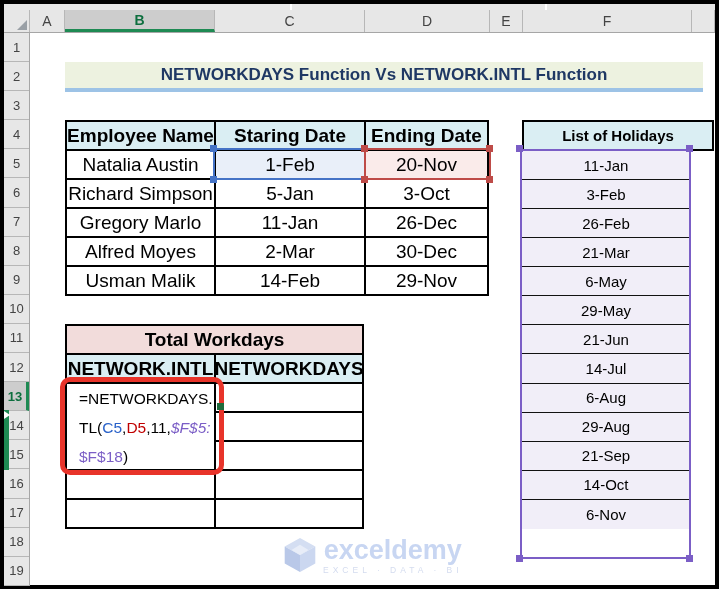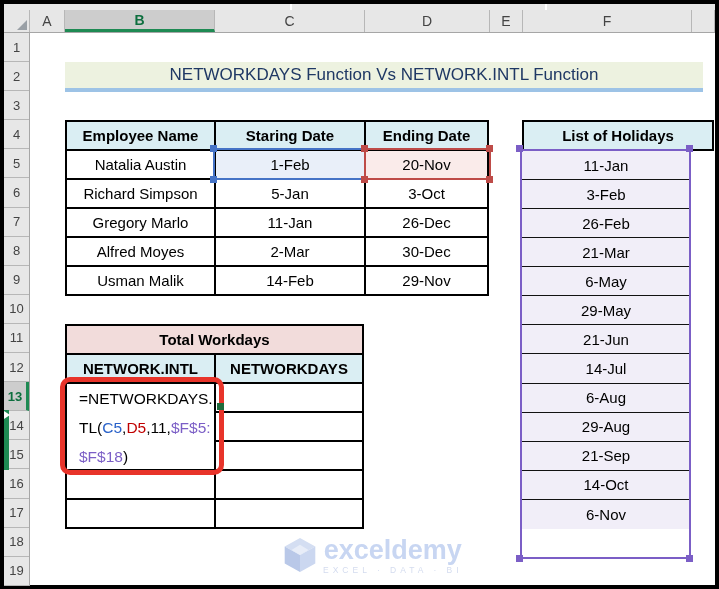--- a/index.html
+++ b/index.html
@@ -23,26 +23,26 @@
   .rowcell { width:100%; height:29.1px; flex:0 0 29.1px; border-bottom:1px solid #B7B7B7; display:flex;
              align-items:center; justify-content:center; font-size:13px; color:#444; }
   .rowcell.selected { background:#CDCDCD; color:#0E6F3F; border-right:3px solid var(--excel-green); font-weight:bold; }
   #active-row-accent { position:absolute; left:4px; top:410px; width:5px; height:60px; background:var(--excel-green); z-index:6; }
   #row-pointer { position:absolute; left:4px; top:411px; width:0; height:0; z-index:7;
                  border-top:4px solid transparent; border-bottom:4px solid transparent; border-left:6px solid #fff; }
 
   
   #banner { position:absolute; left:65px; top:62px; width:638px; height:30px; background:var(--banner-fill);
             border-bottom:4px solid var(--banner-underline); display:flex; align-items:center; justify-content:center;
-            font-weight:normal; font-size:17px; color:var(--banner-text); }
+            font-weight:bold; font-size:17px; color:var(--banner-text); }
 
   
   .tbl { position:absolute; display:grid; border:1px solid #000; background:#fff; }
   .cell { border:1px solid #000; display:flex; align-items:center; justify-content:center;
-          font-size:15px; color:#000; background:#fff; overflow:hidden; }
+          font-size:19px; color:#000; background:#fff; overflow:hidden; }
   .cell.hdr { background:var(--table-header-fill); font-weight:bold; }
   .cell.pink { background:var(--workdays-title-fill); font-weight:bold; }
 
   #employee-table { left:65px; top:120px; grid-template-columns:149px 150px 123px; grid-auto-rows:29px; }
   #workdays-table { left:65px; top:324px; grid-template-columns:149px 148px; grid-auto-rows:29px; }
   #formula-cell { grid-column:1; grid-row:3/6; flex-direction:column; align-items:flex-start; justify-content:flex-start;
                   padding-left:12px; font-size:15.5px; line-height:29px; white-space:nowrap; }
   #formula-cell .fline { display:block; }
 
   
@@ -139,21 +139,21 @@
       <div class="cell">14-Feb</div>
       <div class="cell">29-Nov</div>
     </div>
 
   <div id="workdays-table" class="tbl">
     <div class="cell hdr" style="grid-column:1; grid-row:2;">NETWORK.INTL</div>
     <div class="cell pink" style="grid-column:1/3; grid-row:1;">Total Workdays</div>
     <div class="cell hdr" style="grid-column:2; grid-row:2;">NETWORKDAYS</div>
     <div class="cell" id="formula-cell">
         <div class="fline"><span style="color: rgb(0, 0, 0);">=NETWORKDAYS.IN</span></div>
-        <div class="fline"><span style="color: rgb(0, 0, 0);">TL(</span><span style="color: rgb(42, 98, 201);">C5</span><span style="color: rgb(0, 0, 0);">,</span><span style="color: rgb(192, 0, 0);">D5</span><span style="color: rgb(0, 0, 0);">,11,</span><span style="color: rgb(123, 94, 198);">$F$5:</span></div>
+        <div class="fline"><span style="color: rgb(0, 0, 0);">TL(</span><span style="color: rgb(42, 98, 201);">C5</span><span style="color: rgb(0, 0, 0);">,</span><span style="color: rgb(192, 0, 0);">D5</span><span style="color: rgb(0, 0, 0);">,11,</span><span style="color: rgb(123, 94, 198); font-style: italic;">$F$5:</span></div>
         <div class="fline"><span style="color: rgb(123, 94, 198);">$F$18</span><span style="color: rgb(0, 0, 0);">)</span></div>
       </div>
   <div class="cell" style="grid-area: 6 / 1;"></div>
       <div class="cell" style="grid-area: 7 / 1;"></div>
       <div class="cell" style="grid-area: 3 / 2;"></div>
       <div class="cell" style="grid-area: 4 / 2;"></div>
       <div class="cell" style="grid-area: 5 / 2;"></div>
       <div class="cell" style="grid-area: 6 / 2;"></div>
       <div class="cell" style="grid-area: 7 / 2;"></div>
     </div>

